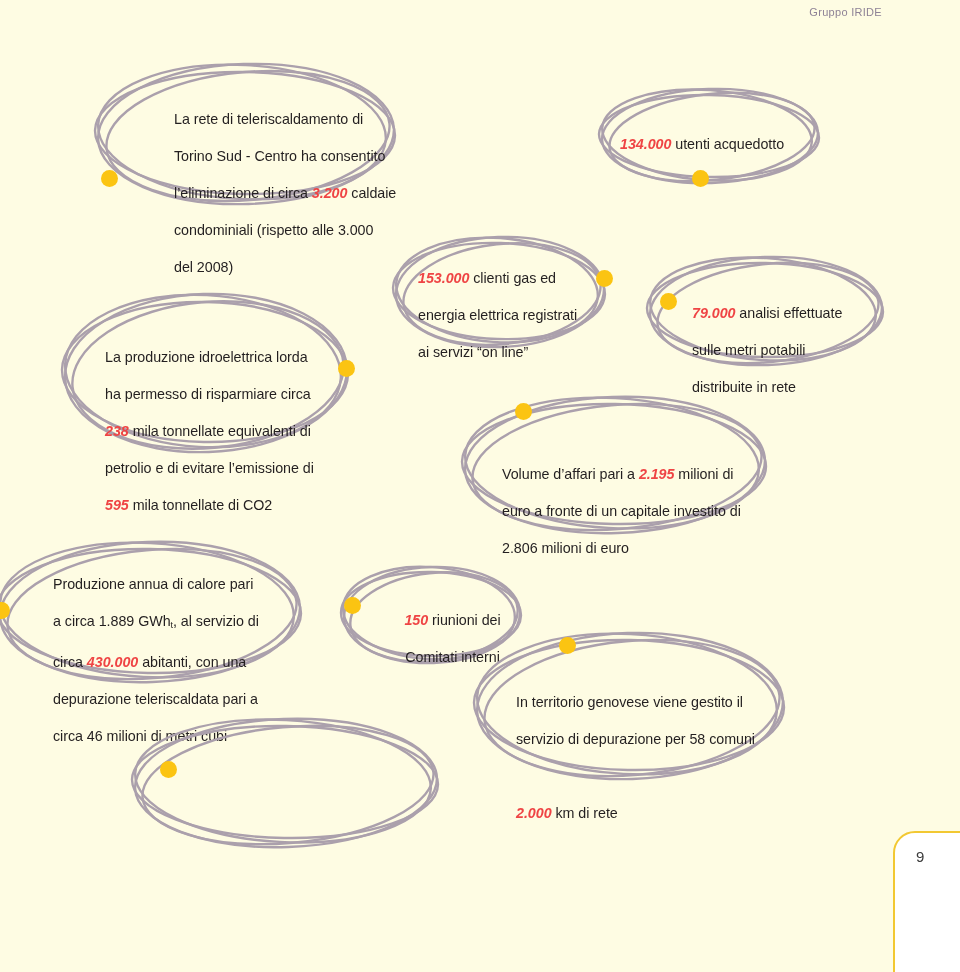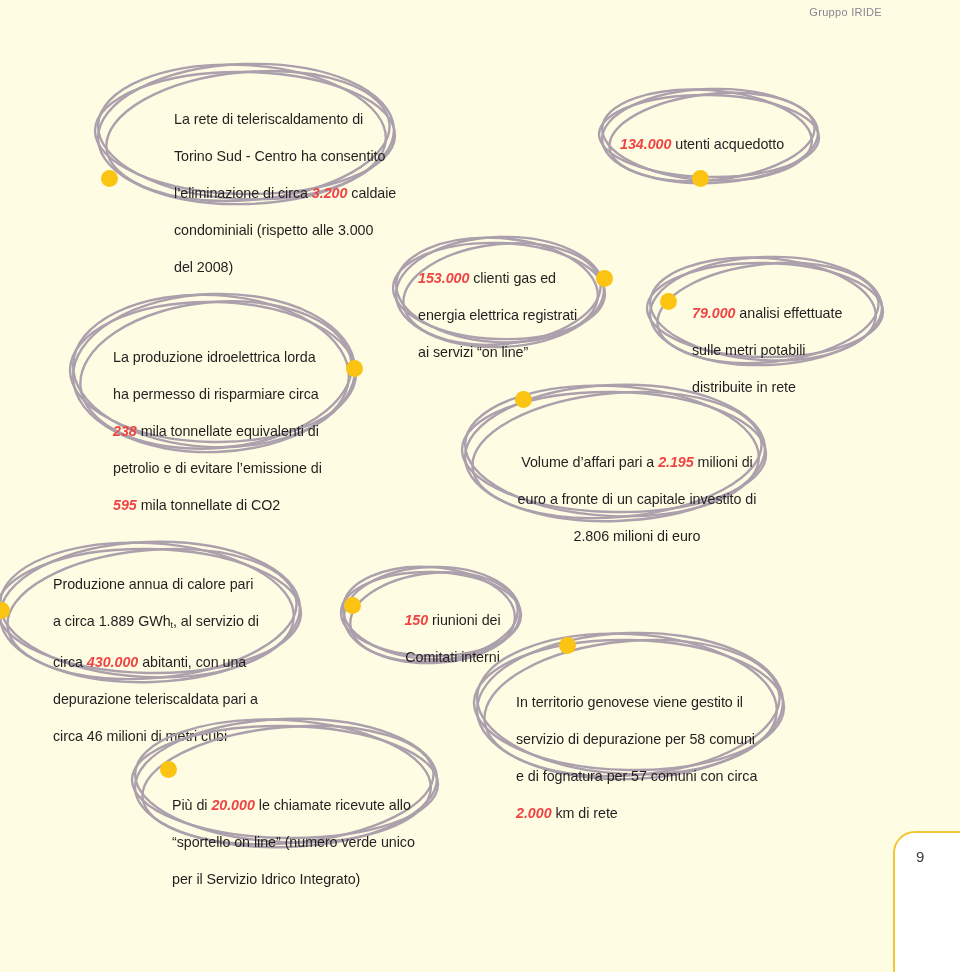--- a/index.html
+++ b/index.html
@@ -127,40 +127,40 @@
       </g>
     </svg>
     <div class="dot" style="left:16px; top:41px;"></div>
     <div class="txt" style="left:32px; top:33px; width:210px;margin-left:16px;">
       <b>79.000</b><span> analisi effettuate</span><br>
       <span>sulle metri potabili</span><br>
       <span>distribuite in rete</span>
     </div>
   </div>
 
-  <div class="bubble" style="left:66px; top:288px; width:302px; height:172px;">
+  <div class="bubble" style="left:58px; top:288px; width:302px; height:172px;">
     <svg class="rings" viewBox="0 0 302 172">
       <g fill="none" stroke="#aba0ac" stroke-width="2.4">
         <ellipse cx="148" cy="85" rx="141" ry="79" transform="rotate(-2 148 85)"></ellipse>
         <ellipse cx="145" cy="83" rx="138" ry="76" transform="rotate(3 145 83)"></ellipse>
         <ellipse cx="150" cy="87" rx="136" ry="73" transform="rotate(-5 150 87)"></ellipse>
         <ellipse cx="147" cy="84" rx="143" ry="70" transform="rotate(1 147 84)"></ellipse>
       </g>
     </svg>
     <div class="dot" style="left:280px; top:72px;"></div>
     <div class="txt" style="left:47px; top:41px; width:250px;">
       <span>La produzione idroelettrica lorda</span><br>
       <span>ha permesso di risparmiare circa</span><br>
       <b>238</b><span> mila tonnellate equivalenti di</span><br>
       <span>petrolio e di evitare l’emissione di</span><br>
       <b>595</b><span> mila tonnellate di CO2</span>
     </div>
   </div>
 
-  <div class="bubble" style="left:458px; top:380px; width:318px; height:148px;text-align:center;">
+  <div class="bubble" style="left:458px; top:392px; width:318px; height:148px;">
     <svg class="rings" viewBox="0 0 318 148">
       <g fill="none" stroke="#aba0ac" stroke-width="2.4">
         <ellipse cx="157" cy="73" rx="150" ry="68" transform="rotate(-2 157 73)"></ellipse>
         <ellipse cx="154" cy="71" rx="147" ry="65" transform="rotate(3 154 71)"></ellipse>
         <ellipse cx="159" cy="75" rx="145" ry="62" transform="rotate(-5 159 75)"></ellipse>
         <ellipse cx="156" cy="72" rx="152" ry="60" transform="rotate(1 156 72)"></ellipse>
       </g>
     </svg>
     <div class="dot" style="left:57px; top:11px;"></div>
     <div class="txt" style="left:44px; top:54px; width:270px;">
@@ -211,38 +211,33 @@
         <ellipse cx="160" cy="78" rx="153" ry="73" transform="rotate(-2 160 78)"></ellipse>
         <ellipse cx="157" cy="76" rx="150" ry="70" transform="rotate(3 157 76)"></ellipse>
         <ellipse cx="162" cy="80" rx="148" ry="67" transform="rotate(-5 162 80)"></ellipse>
         <ellipse cx="159" cy="77" rx="155" ry="65" transform="rotate(1 159 77)"></ellipse>
       </g>
     </svg>
     <div class="dot" style="left:89px; top:9px;"></div>
     <div class="txt" style="left:46px; top:46px; width:265px;">
       <span>In territorio genovese viene gestito il</span><br>
       <span>servizio di depurazione per 58 comuni</span><br>
-      <span>e di fognatura per 57 comuni con circa</span><br>
+      <br>
       <b>2.000</b><span> km di rete</span>
     </div>
   </div>
 
   <div class="bubble" style="left:128px; top:714px; width:320px; height:140px;">
     <svg class="rings" viewBox="0 0 320 140">
       <g fill="none" stroke="#aba0ac" stroke-width="2.4">
         <ellipse cx="158" cy="69" rx="151" ry="64" transform="rotate(-2 158 69)"></ellipse>
         <ellipse cx="155" cy="67" rx="148" ry="61" transform="rotate(3 155 67)"></ellipse>
         <ellipse cx="160" cy="71" rx="146" ry="58" transform="rotate(-5 160 71)"></ellipse>
         <ellipse cx="157" cy="68" rx="153" ry="56" transform="rotate(1 157 68)"></ellipse>
       </g>
     </svg>
     <div class="dot" style="left:32px; top:47px;"></div>
-    <div class="txt" style="left:44px; top:63px; width:265px;">
-      <span>Più di </span><b>20.000</b><span> le chiamate ricevute allo</span><br>
-      <span>“sportello on line” (numero verde unico</span><br>
-      <span>per il Servizio Idrico Integrato)</span>
-    </div>
   </div>
 
   <div class="page-panel"></div>
   <div class="page-number">9</div>
 
 </div>
 
 </body></html>

